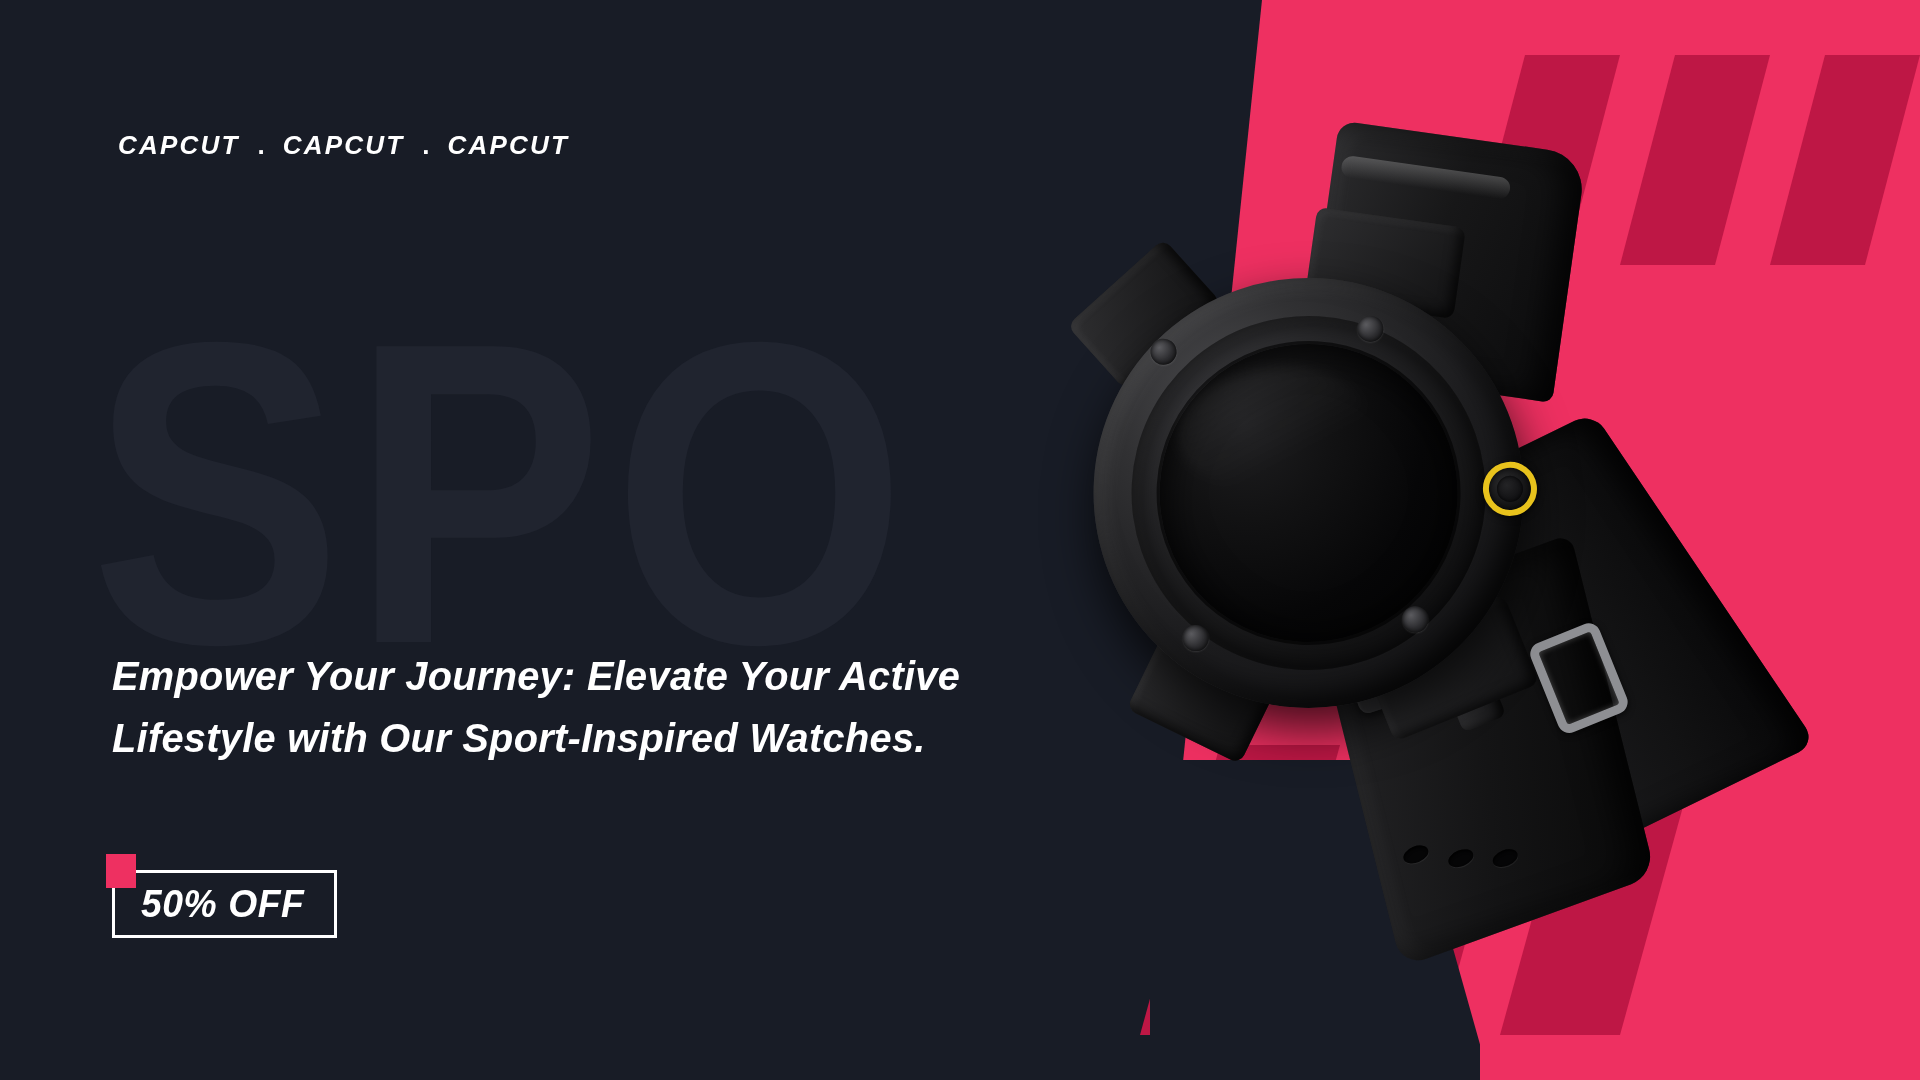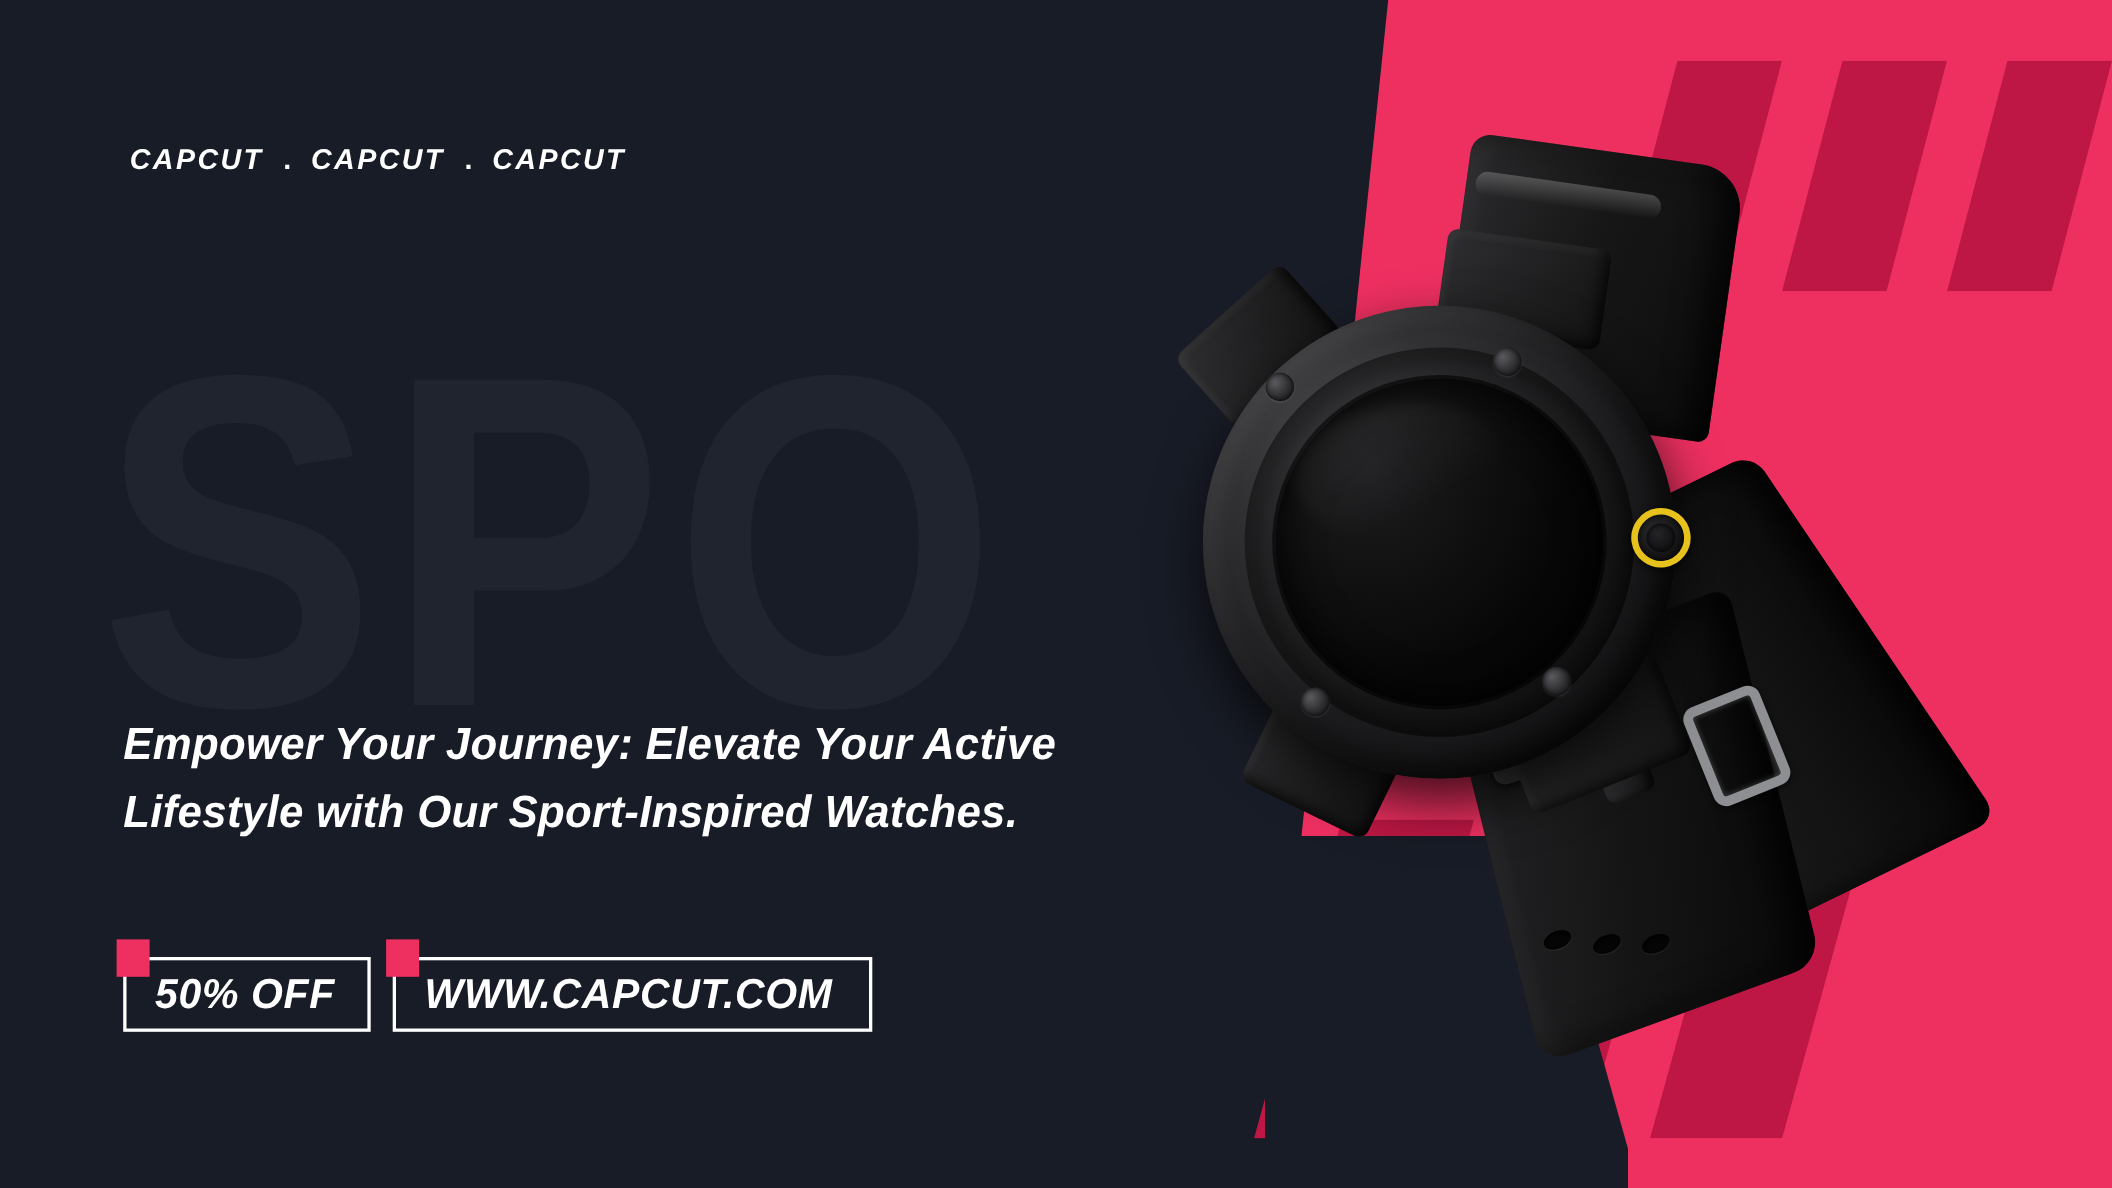--- a/index.html
+++ b/index.html
@@ -410,26 +410,20 @@
     <div>Lifestyle with Our Sport-Inspired Watches.</div>
   </div>
 
   <div class="badges">
     <div class="badge-wrap">
       <div class="badge-corner"></div>
       <div class="badge">
         <span class="badge-text">50% OFF</span>
       </div>
     </div>
-    <div class="badge-wrap">
-      <div class="badge-corner"></div>
-      <div class="badge">
-        <span class="badge-text">WWW.CAPCUT.COM</span>
-      </div>
-    </div>
   </div>
 
   <div class="watch">
     <div class="strap-bot-2"></div>
     <div class="strap-bot"></div>
     <div class="strap-top"></div>
     <div class="strap-top-hl"></div>
 
     <div class="hole h1"></div>
     <div class="hole h2"></div>

